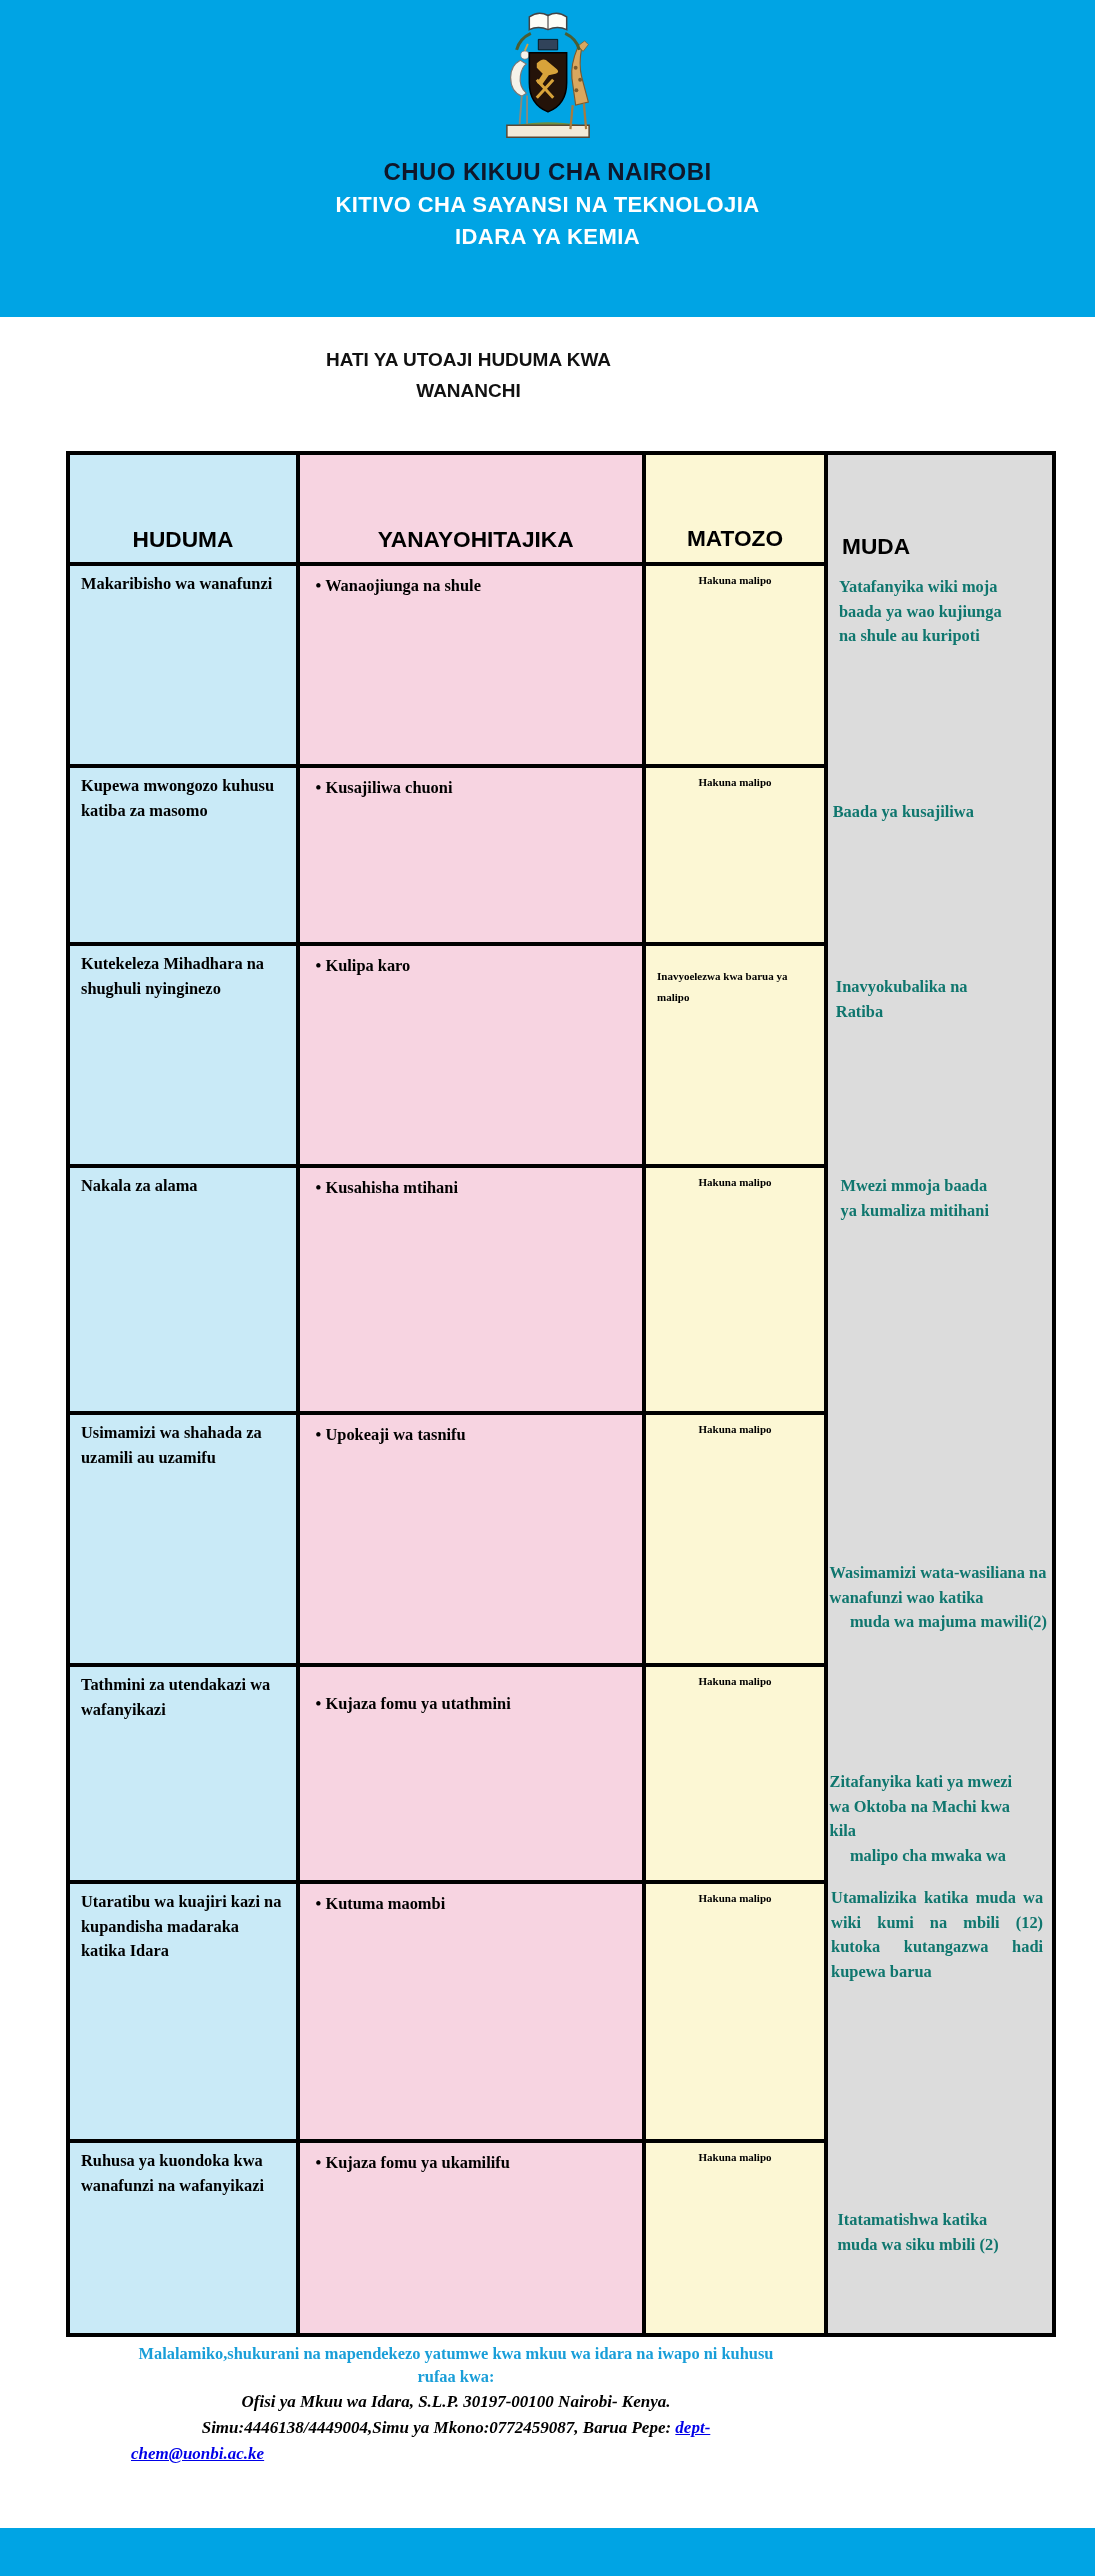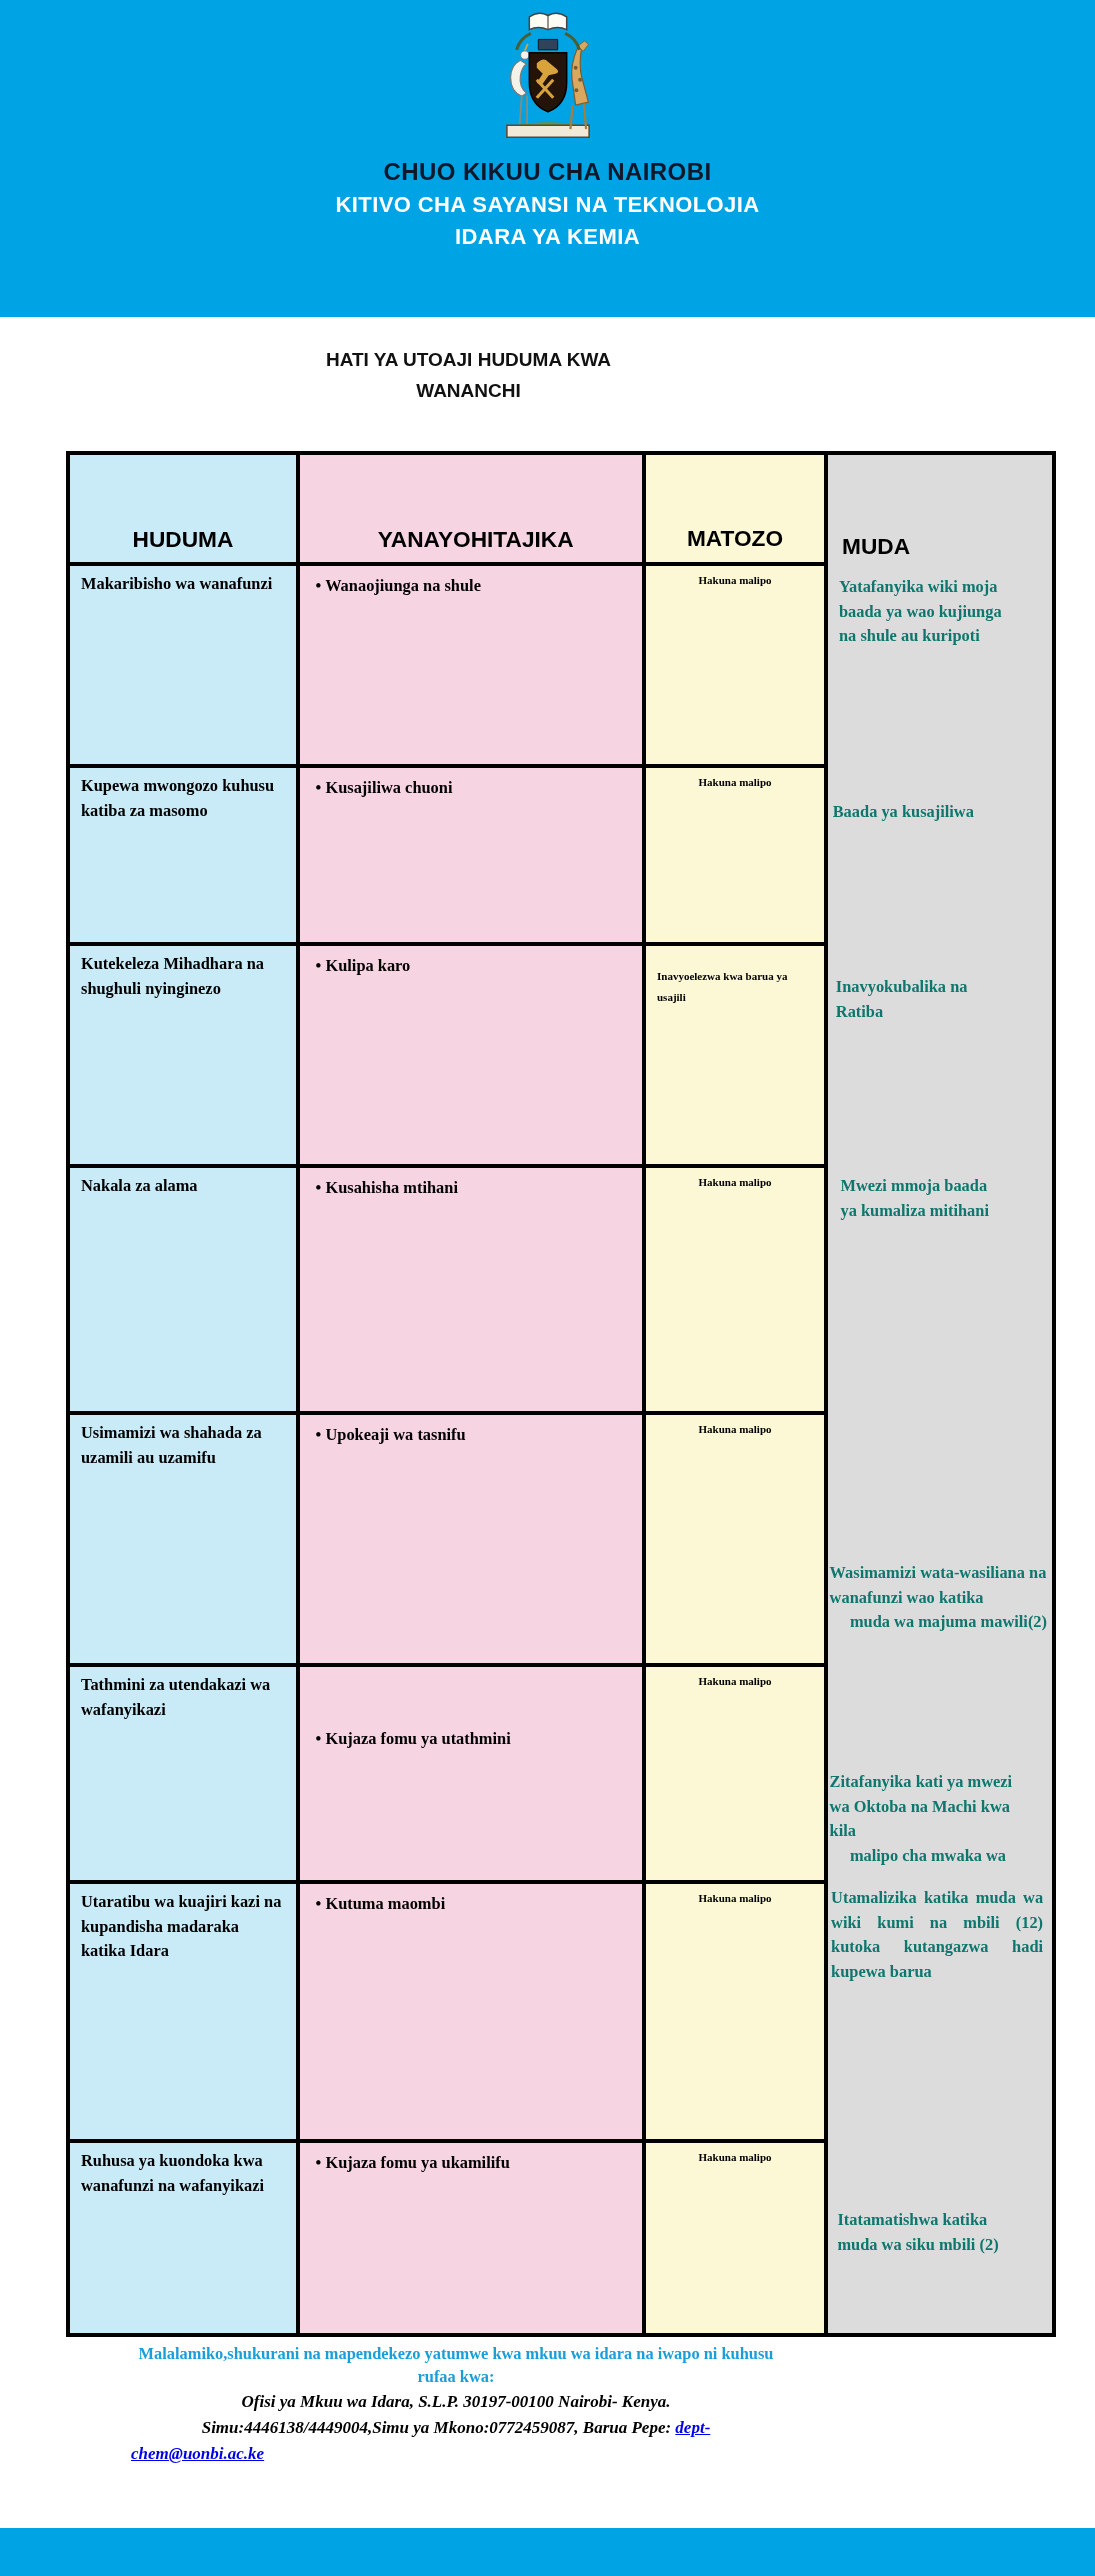--- a/index.html
+++ b/index.html
@@ -41,21 +41,21 @@
     grid-template-columns:230px 346px 178px;
     grid-template-rows:111px 202px 178px 222px 247px 252px 217px 259px auto;
   }
   .cell { box-sizing:border-box; border-right:4.7px solid #000; border-bottom:4.7px solid #000; }
   .cell.no-r { border-right:none; }
   .cell.no-b { border-bottom:none; }
   .c-hud  { background:var(--col-huduma,#c9eaf7); padding:6.2px 11px;
             font-weight:bold; font-size:16.4px; line-height:1.5; color:#000; }
   .c-req  { background:var(--col-req,#f7d4e1); padding:7.8px 6.2px 7.8px 15.6px;
             font-weight:bold; font-size:16.4px; line-height:1.5; color:#000; }
-  .c-req.req-mid { padding-top:60px; }
+  .c-req.req-mid { padding-top:25px; }
   .c-fee  { background:var(--col-fee,#fcf7d4); font-weight:bold; font-size:11px;
             line-height:1.55; color:#000; }
   .c-fee .fee-text { max-width:78px; margin:6.2px auto 0; text-align:center; }
   .c-fee.fee-left .fee-text { max-width:137px; margin:20.3px 0 0 11px; text-align:left; line-height:1.9; }
   .c-fee.fee-spread .fee-text { margin-top:3.1px; line-height:2.1; }
   .hdr {
     display:flex; align-items:flex-end; justify-content:center; padding-bottom:6.2px;
     font-family:"Liberation Sans",sans-serif; font-weight:bold; font-size:22.7px; color:#000;
   }
 
@@ -155,21 +155,21 @@
 
       <div class="cell c-hud">Kupewa mwongozo kuhusu katiba za masomo</div>
       <div class="cell c-req">• Kusajiliwa chuoni</div>
       <div class="cell c-fee no-r">
         <div class="fee-text">Hakuna malipo</div>
       </div>
 
       <div class="cell c-hud">Kutekeleza Mihadhara na shughuli nyinginezo</div>
       <div class="cell c-req">• Kulipa karo</div>
       <div class="cell c-fee fee-left no-r">
-        <div class="fee-text">Inavyoelezwa kwa barua ya usajili</div>
+        <div class="fee-text">Inavyoelezwa kwa barua ya malipo</div>
       </div>
 
       <div class="cell c-hud">Nakala za alama</div>
       <div class="cell c-req">• Kusahisha mtihani</div>
       <div class="cell c-fee no-r">
         <div class="fee-text">Hakuna malipo</div>
       </div>
 
       <div class="cell c-hud">Usimamizi wa shahada za uzamili au uzamifu</div>
       <div class="cell c-req">• Upokeaji wa tasnifu</div>

